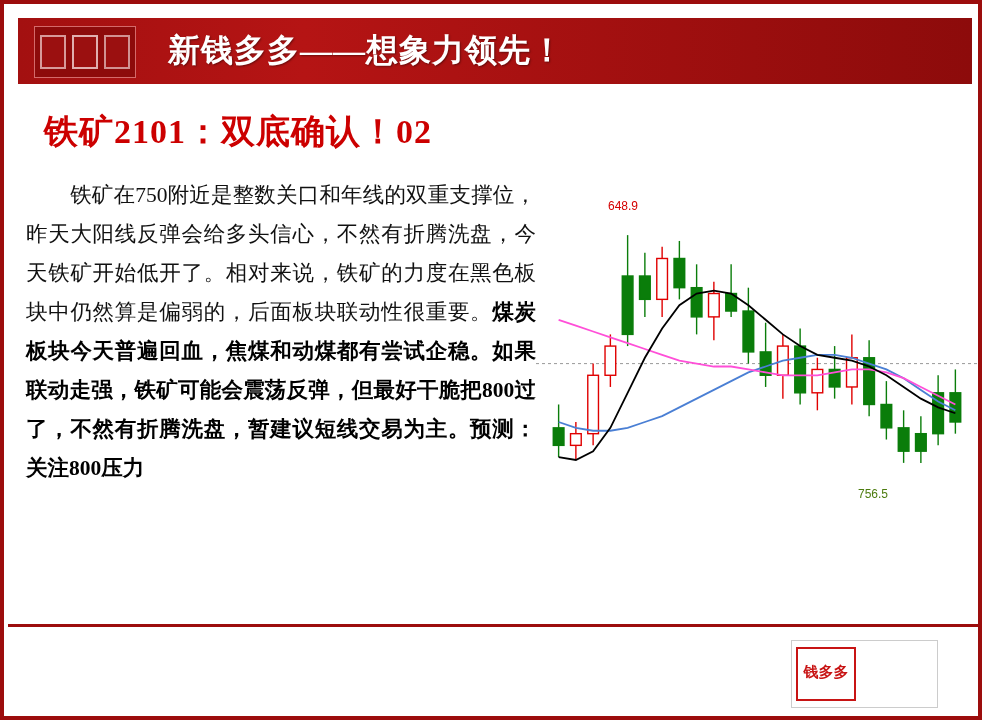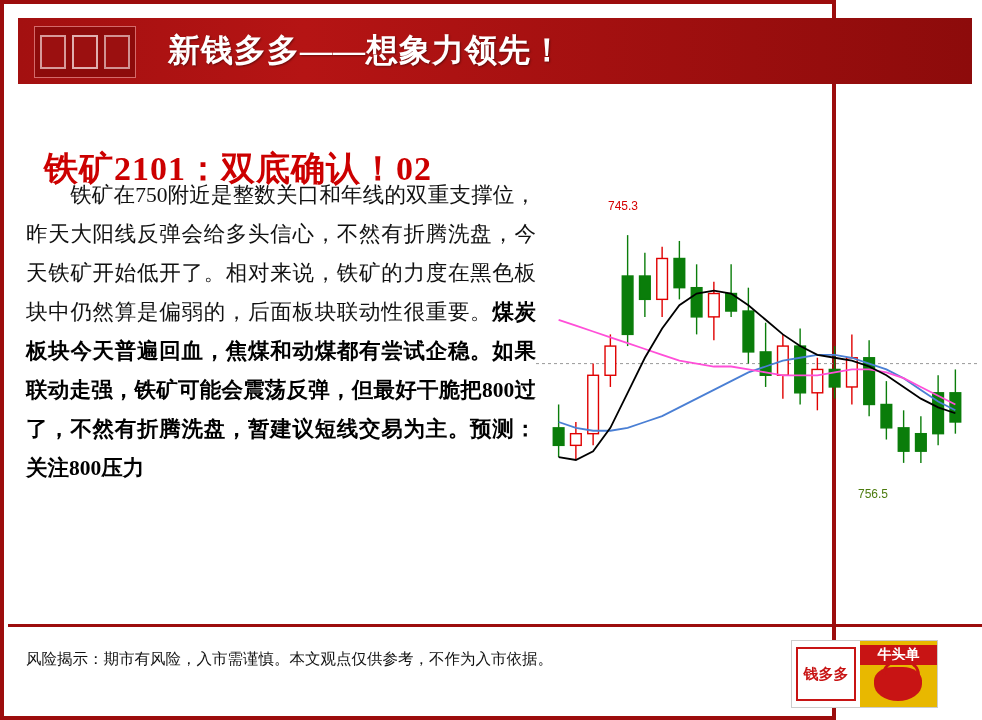--- a/index.html
+++ b/index.html
@@ -8,21 +8,21 @@
     background: #ffffff;
   }
   body {
     width: 982px;
     height: 720px;
     font-family: "Liberation Serif", serif;
     overflow: hidden;
   }
   #page {
     position: relative;
-    width: 836px;
+    width: 982px;
     height: 720px;
     background: #ffffff;
     box-sizing: border-box;
     border: 4px solid #9c0d0d;
   }
   
   #header {
     position: absolute;
     left: 14px;
     top: 14px;
@@ -70,21 +70,20 @@
   
   #slide-title {
     position: absolute;
     left: 40px;
     top: 105px;
     color: #cc0000;
     font-size: 34px;
     font-weight: bold;
     font-family: "Liberation Serif", serif;
     letter-spacing: 1px;
-    margin-top: 37px;
   }
   #body-text {
     position: absolute;
     left: 22px;
     top: 172px;
     width: 510px;
     font-size: 21.5px;
     line-height: 39px;
     color: #111111;
     font-family: "Liberation Serif", serif;
@@ -149,21 +148,21 @@
     height: 50px;
     border: 2px solid #c81414;
     color: #c81414;
     font-size: 15px;
     font-weight: bold;
     line-height: 16px;
     display: flex;
     align-items: center;
     justify-content: center;
     text-align: center;
-    font-family: Liberation Serif, serif;
+    font-family: Liberation Mono, monospace;
   }
   #footer-logo-right {
     width: 77px;
     height: 100%;
     background: #e8b800;
     position: relative;
     overflow: hidden;
   }
   #footer-logo-right .band {
     position: absolute;
@@ -265,29 +264,24 @@
         <line x1="384.875" x2="384.875" y1="247.16" y2="293.88" stroke="#0a7d0a" stroke-width="1.4"></line>
         <rect x="379.5275" y="264.68" width="10.695" height="17.519999999999982" fill="#0a7d0a" stroke="#0a7d0a" stroke-width="1.4"></rect>
         <line x1="402.125" x2="402.125" y1="206.28" y2="276.36" stroke="#0a7d0a" stroke-width="1.4"></line>
         <rect x="396.7775" y="223.8" width="10.695" height="40.879999999999995" fill="#0a7d0a" stroke="#0a7d0a" stroke-width="1.4"></rect>
         <line x1="419.375" x2="419.375" y1="200.44" y2="264.68" stroke="#0a7d0a" stroke-width="1.4"></line>
         <rect x="414.0275" y="223.8" width="10.695" height="29.19999999999999" fill="#0a7d0a" stroke="#0a7d0a" stroke-width="1.4"></rect>
         <polyline points="22.625,253 39.875,258.84000000000003 57.125,261.76 74.375,261.76 91.625,258.84000000000003 108.875,253 126.125,247.16 143.375,238.39999999999998 160.625,229.64000000000001 177.875,220.88 195.125,212.12 212.375,203.35999999999999 229.625,197.52 246.875,191.68 264.125,188.76000000000002 281.375,185.84 298.625,185.84 315.875,188.76000000000002 333.125,194.60000000000002 350.375,200.44 367.625,209.2 384.875,220.88 402.125,232.56 419.375,241.32" fill="none" stroke="#4a7fd4" stroke-width="1.8"></polyline>
         <polyline points="22.625,150.8 39.875,156.64 57.125,162.48 74.375,168.32 91.625,174.16 108.875,180 126.125,185.84 143.375,191.68 160.625,194.60000000000002 177.875,197.52 195.125,197.52 212.375,200.44 229.625,203.35999999999999 246.875,206.28 264.125,206.28 281.375,206.28 298.625,203.35999999999999 315.875,200.44 333.125,200.44 350.375,203.35999999999999 367.625,209.2 384.875,217.96 402.125,226.72 419.375,235.48" fill="none" stroke="#ff4fd8" stroke-width="1.8"></polyline>
         <polyline points="22.625,288.03999999999996 39.875,290.96 57.125,282.2 74.375,258.84000000000003 91.625,223.8 108.875,188.76000000000002 126.125,159.56 143.375,136.2 160.625,124.52 177.875,121.6 195.125,124.52 212.375,136.2 229.625,150.8 246.875,165.4 264.125,177.07999999999998 281.375,185.84 298.625,188.76000000000002 315.875,191.68 333.125,197.52 350.375,206.28 367.625,217.96 384.875,229.64000000000001 402.125,238.39999999999998 419.375,244.23999999999998" fill="none" stroke="#000000" stroke-width="1.8"></polyline>
       </svg>
-    <div class="chart-label" id="label-high">745.3</div>
+    <div class="chart-label" id="label-high">648.9</div>
     <div class="chart-label" id="label-low">756.5</div>
   </div>
 
   <div id="footer-rule"></div>
-  <div id="footer-note">风险揭示：期市有风险，入市需谨慎。本文观点仅供参考，不作为入市依据。</div>
   <div id="footer-logo">
     <div id="footer-logo-left">
       <div class="seal">钱多多</div>
     </div>
-    <div id="footer-logo-right">
-      <div class="band">牛头单</div>
-      <div class="bull"></div>
-    </div>
   </div>
 
 </div>
 
 </body></html>

